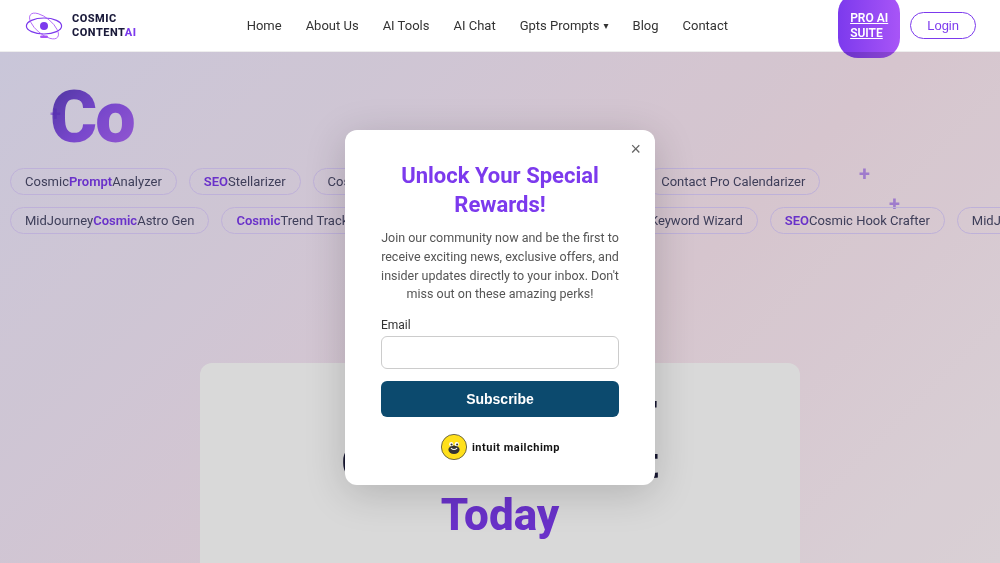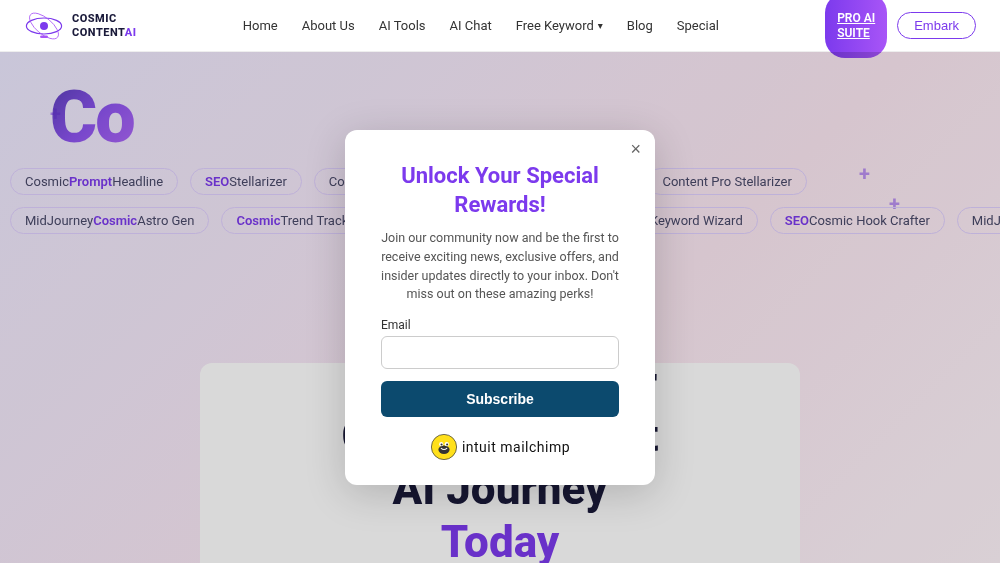--- a/index.html
+++ b/index.html
@@ -241,71 +241,71 @@
       <div>CONTENT<span style="color:#7c3aed;">AI</span></div>
     </div>
   </div>
 
   <div class="nav-links">
     <a href="#">Home</a>
     <a href="#">About Us</a>
     <a href="#">AI Tools</a>
     <a href="#">AI Chat</a>
     <div class="nav-dropdown">
-      <span>Free Keyword</span>
+      <span>Gpts Prompts</span>
       <span style="font-size:10px;">▾</span>
     </div>
     <a href="#">Blog</a>
-    <a href="#">Special</a>
+    <a href="#">Contact</a>
   </div>
 
   <div style="display:flex; align-items:center; gap:10px;">
     <div class="nav-pro-suite" style="white-space:pre-line;">PRO AI
 SUITE</div>
-    <button class="nav-login-btn">Embark</button>
+    <button class="nav-login-btn">Login</button>
   </div>
 </nav>
 
 <div style="position:relative; width:100%; height:511px; overflow:hidden;">
 
   <div style="position:absolute;top:0;left:0;width:100%;height:100%;background:linear-gradient(135deg,#ede9ff 0%,#fce8f3 60%,#fff5fb 100%);z-index:0;"></div>
 
   <div style="position:relative;z-index:1;padding:30px 50px 0;">
     <div style="position:relative;">
       <span class="star-plus" style="left:0; top:20px;">+</span>
       <span class="hero-title">Co</span>
       <span class="star-plus" style="right:80px; top:80px;">+</span>
       <span class="star-plus" style="right:50px; top:110px;">+</span>
     </div>
   </div>
 
   <div class="tags-row" style="padding-left:10px; margin-top:8px; position:relative; z-index:1;">
     <div class="tag">
       <span style="color:#4a4a6a;">Cosmic </span>
         <span class="highlight">Prompt</span>
-        <span style="color:#4a4a6a;"> Headline</span>
+        <span style="color:#4a4a6a;"> Analyzer</span>
     </div>
     <div class="tag">
       <span class="highlight">SEO</span>
         <span style="color:#4a4a6a;"> Stellarizer</span>
     </div>
     <div class="tag">
       <span style="color:#4a4a6a;">Cosmic </span>
         <span>Gpts</span>
     </div>
     <div class="tag">
       <span class="highlight">AI</span>
         <span style="color:#4a4a6a;"> Chat</span>
     </div>
     <div class="tag">
       <span class="highlight-pink">Harmony</span>
         <span style="color:#4a4a6a;"> Cosmic</span>
     </div>
     <div class="tag">
-      <span style="color:#4a4a6a;">Content Pro Stellarizer</span>
+      <span style="color:#4a4a6a;">Contact Pro Calendarizer</span>
     </div>
   </div>
 
   <div class="tags-row" style="padding-left:10px; position:relative; z-index:1;">
     <div class="tag">
       <span style="color:#4a4a6a;">MidJourney </span>
         <span class="highlight">Cosmic</span>
         <span style="color:#4a4a6a;"> Astro Gen</span>
     </div>
     <div class="tag">
@@ -326,21 +326,20 @@
     </div>
     <div class="tag">
       <span style="color:#4a4a6a;">MidJourney </span>
     </div>
   </div>
 
   <div class="bottom-frame">
     <div style="text-align:center;">
       <div class="bottom-title">Embark on Your</div>
       <div class="bottom-title">Cosmic Content</div>
-      <div class="bottom-title">AI Journey</div>
       <div class="bottom-title" style="color:#7c3aed;">Today</div>
     </div>
   </div>
 
   <div class="modal-overlay">
     <div class="modal">
       <button class="modal-close">×</button>
 
       <div class="modal-title">Unlock Your Special Rewards!</div>
 
@@ -357,19 +356,19 @@
           <svg class="mailchimp-icon" viewBox="0 0 40 40">
 
             <circle cx="20" cy="20" r="18" fill="#ffe01b" stroke="#333" stroke-width="1"></circle>
             <ellipse cx="20" cy="24" rx="8" ry="6" fill="#333"></ellipse>
             <circle cx="16" cy="16" r="3" fill="white"></circle>
             <circle cx="24" cy="16" r="3" fill="white"></circle>
             <circle cx="16.5" cy="16.5" r="1.5" fill="#333"></circle>
             <circle cx="24.5" cy="16.5" r="1.5" fill="#333"></circle>
             <path d="M16 22 Q20 25 24 22" stroke="white" stroke-width="1.5" fill="none" stroke-linecap="round"></path>
           </svg>
-          <span style="font-size:14px; font-weight:400; color:#111; letter-spacing:0.5px;">intuit mailchimp</span>
+          <span style="font-size:11px; font-weight:700; color:#111; letter-spacing:0.5px;">intuit mailchimp</span>
         </div>
       </div>
     </div>
   </div>
 
 </div>
 
 </body></html>

